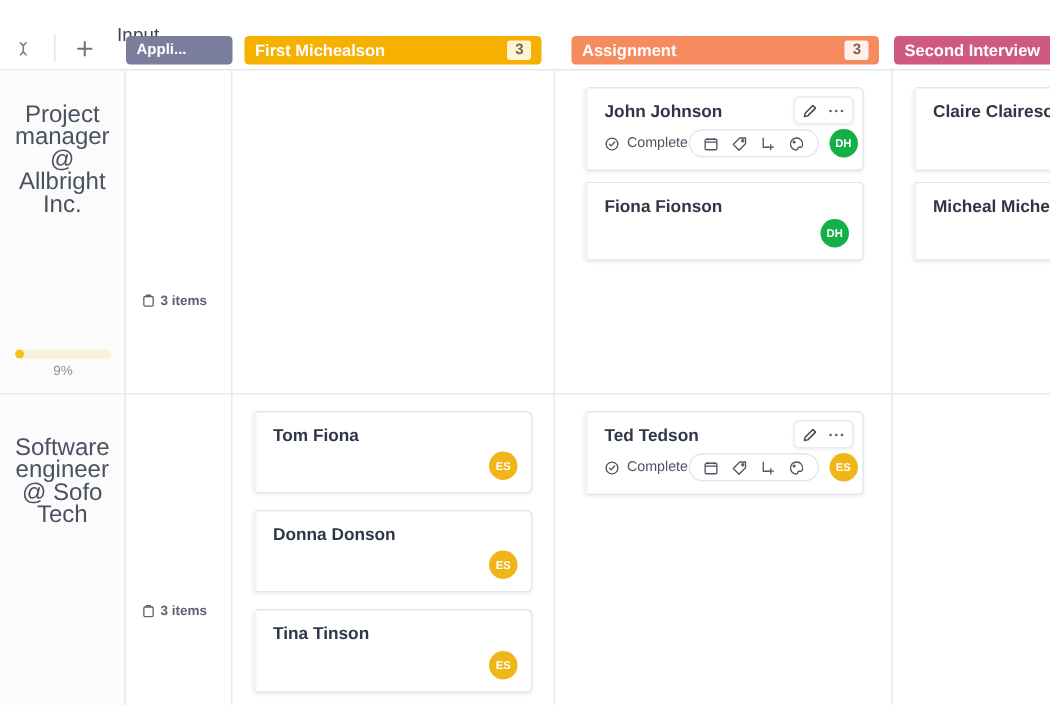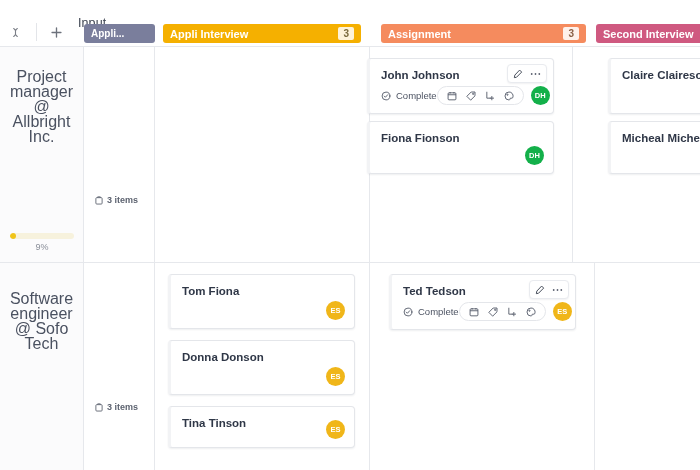--- a/index.html
+++ b/index.html
@@ -170,21 +170,21 @@
     </div>
   </div>
 
   <div class="group-title" id="group-input">Input</div>
 
   <div style="position:absolute;left:84px;top:24px;width:71px;height:19px;border-radius:3px;background:#7a7e9c;display:flex;align-items:center;padding:0 7px;font-size:10px;font-weight:700;color:#fff;overflow:hidden;">
     <span>Appli...</span>
   </div>
 
   <div style="position:absolute;left:163px;top:24px;width:198px;height:19px;border-radius:3px;background:#f5b000;display:flex;align-items:center;padding:0 7px;font-size:11px;font-weight:700;color:#fff;">
-    <span>Appli Interview</span>
+    <span>First Michealson</span>
     <span class="count" style="margin-left:auto;background:rgba(255,255,255,.85);color:#7a6a3c;border-radius:2px;font-size:10px;font-weight:700;padding:0 5px;line-height:13px;">3</span>
   </div>
 
   <div style="position:absolute;left:381px;top:24px;width:205px;height:19px;border-radius:3px;background:#f58b5e;display:flex;align-items:center;padding:0 7px;font-size:11px;font-weight:700;color:#fff;">
     <span>Assignment</span>
     <span class="count" style="margin-left:auto;background:rgba(255,255,255,.88);color:#8a5f45;border-radius:2px;font-size:10px;font-weight:700;padding:0 5px;line-height:13px;">3</span>
   </div>
 
   <div style="position:absolute;left:596px;top:24px;width:120px;height:19px;border-radius:3px 0 0 3px;background:#cf5980;display:flex;align-items:center;padding:0 7px;font-size:11px;font-weight:700;color:#fff;overflow:hidden;">
     <span>Second Interview</span>
@@ -208,21 +208,21 @@
         <svg width="8" height="9" viewBox="0 0 9 10" fill="none" stroke="#5d6370" stroke-width="1" stroke-linejoin="round">
           <rect x="1" y="1.8" width="7" height="7.2" rx="1"></rect>
             <path d="M3 1.8 V.9 H6 V1.8"></path>
         </svg>
         <span>3 items</span>
       </div>
     </div>
 
     <div class="column" style="left:155px;width:215px;"></div>
 
-    <div class="column" style="left:348px;width:225px;">
+    <div class="column" style="left:370px;width:225px;">
 
       <div class="card" style="left:19px;top:11px;width:187px;height:56px;">
         <div class="card-title">John Johnson</div>
         <div class="card-actions">
           <span>
             <svg width="10" height="10" viewBox="0 0 12 12" fill="none" stroke="#3f4654" stroke-width="1.15" stroke-linecap="round" stroke-linejoin="round">
               <path d="M8.3 1.6 L10.4 3.7 L4.2 9.9 L1.6 10.4 L2.1 7.8 Z"></path>
             </svg>
           </span>
           <span>
@@ -308,21 +308,21 @@
 
     <div class="column" style="left:155px;width:215px;">
       <div class="card" style="left:13px;top:11px;width:187px;height:55px;">
         <div class="card-title">Tom Fiona</div>
         <span class="avatar solo" style="background:#f0b619;">ES</span>
       </div>
       <div class="card" style="left:13px;top:77px;width:187px;height:55px;">
         <div class="card-title">Donna Donson</div>
         <span class="avatar solo" style="background:#f0b619;">ES</span>
       </div>
-      <div class="card" style="left:13px;top:143px;width:187px;height:42px;">
+      <div class="card" style="left:13px;top:143px;width:187px;height:56px;">
         <div class="card-title">Tina Tinson</div>
         <span class="avatar solo" style="background:#f0b619;">ES</span>
       </div>
     </div>
 
     <div class="column" style="left:370px;width:225px;">
       <div class="card" style="left:19px;top:11px;width:187px;height:56px;">
         <div class="card-title">Ted Tedson</div>
         <div class="card-actions">
           <span>

